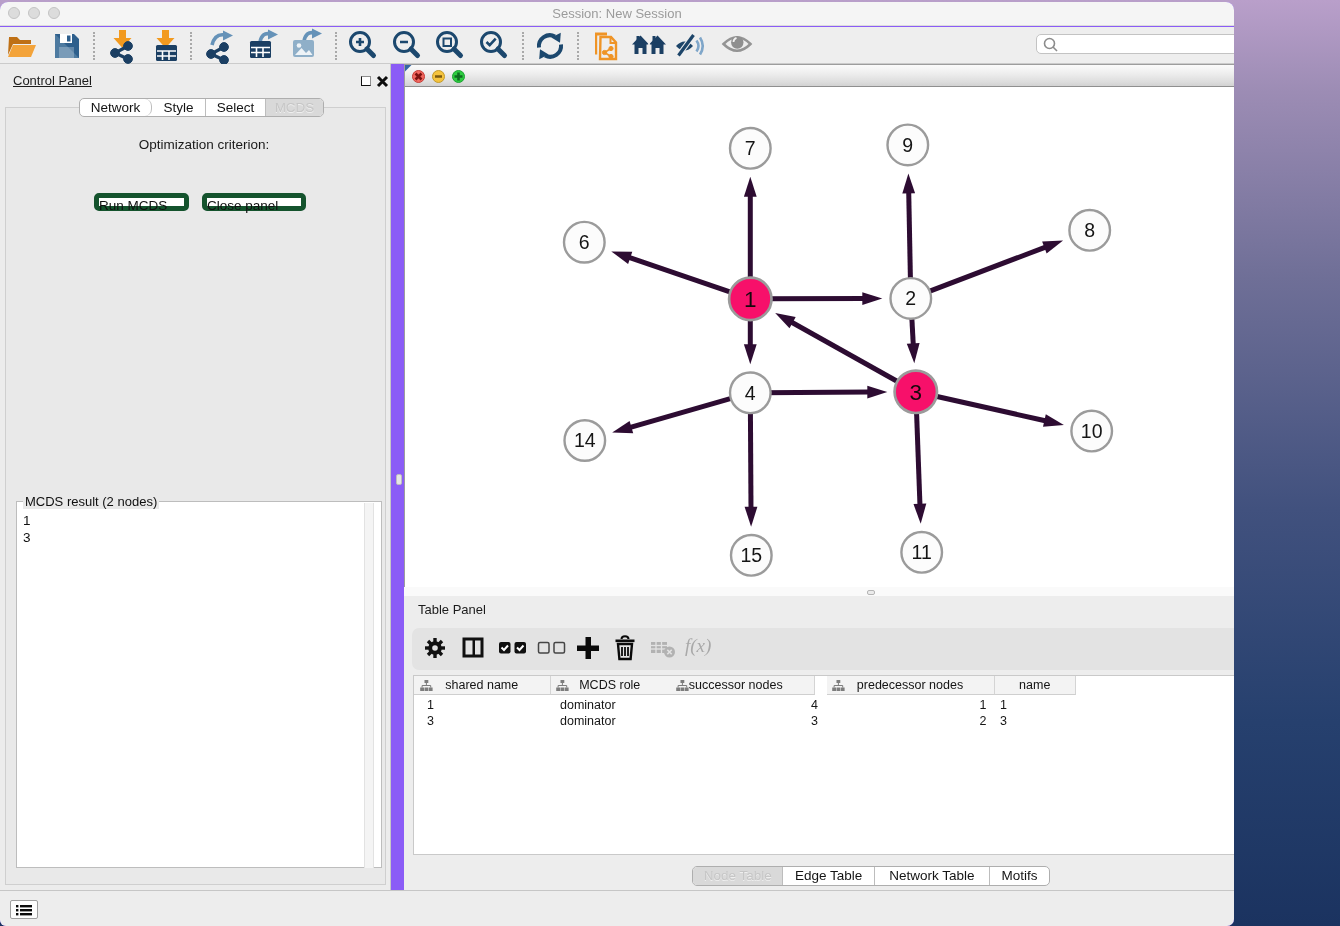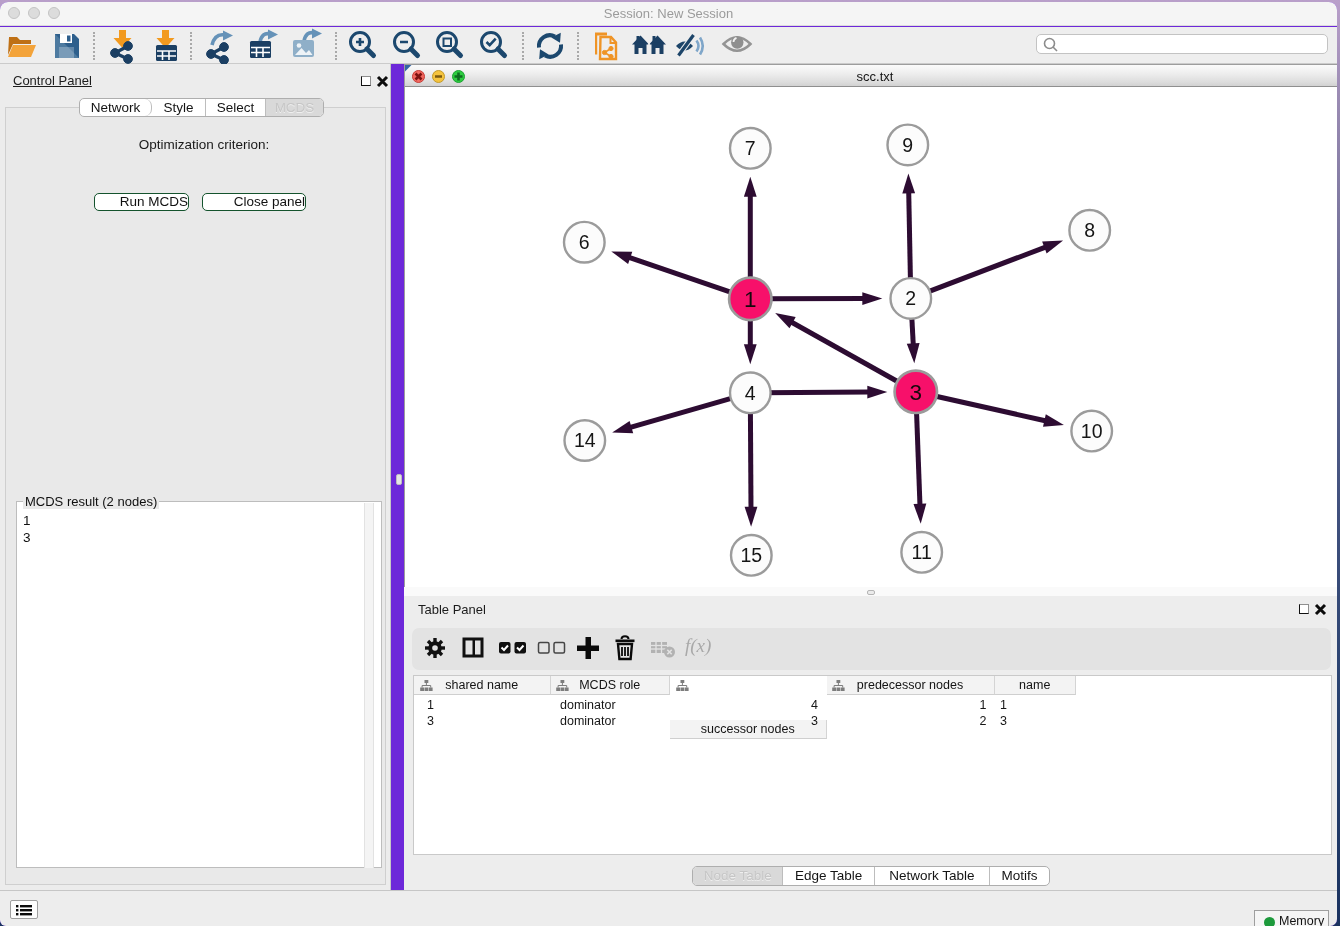--- a/index.html
+++ b/index.html
@@ -1,20 +1,20 @@
 <!DOCTYPE html>
 <html><head>
 <meta charset="utf-8">
 <style>
   * { margin:0; padding:0; box-sizing:border-box; }
   html,body { width:1340px; height:926px; overflow:hidden; }
   body { font-family:"Liberation Sans", sans-serif; }
   body { background: linear-gradient(180deg,#b99fca 0%,#9c8cb4 10%,#6f6f97 30%,#41517e 55%,#26406e 78%,#1b3360 100%); }
-  #win { position:absolute; left:0; top:2px; width:1337px; height:924px;
-    background:#6d28d9; border-radius:8px 8px 7px 6px; overflow:hidden; }
+  #win { position:absolute; left:0; top:2px; width:1234px; height:924px;
+    background:#8b5cf6; border-radius:8px 8px 7px 6px; overflow:hidden; }
   .abs { position:absolute; }
   
   #titlebar { position:absolute; left:0; top:0; width:100%; height:24px;
     background:#f5f5f5; border-bottom:1px solid #dcdcdc; }
   .tl-circle { position:absolute; top:5px; width:12px; height:12px; border-radius:50%;
     background:#dcdcdc; border:1px solid #c3c3c3; }
   #wintitle { position:absolute; top:4px; width:100%; text-align:center;
     font-size:13px; color:#9b9b9b; }
   
   #toolbar { position:absolute; left:0; top:25px; width:100%; height:37px;
@@ -37,22 +37,22 @@
     border-right:1px solid #bdbdbd; display:flex; align-items:center; justify-content:center; }
   .seg div:last-child { border-right:none; }
   .seg div.sel { background:#d9d9d9; color:#c6c6c6; text-shadow:0 1px 0 #efefef; }
   #cp-content { position:absolute; left:5px; top:43px; width:381px; height:778px;
     background:#e9e9e9; border:1px solid #cfcfcf; }
   #optlabel { position:absolute; left:9px; top:73px; width:100%; text-align:center;
     font-size:13.5px; color:#1a1a1a; }
   #combo { position:absolute; left:43px; top:95px; width:310px; height:21px; background:#fff;
     border:1px solid #b4b4b4; border-radius:5px; font-size:13.5px; color:#111;
     line-height:19px; padding-left:14px; }
-  .btn { position:absolute; height:18px; background:#fff; border:1px solid #14532d;
-    border-radius:5px; font-size:13.5px; color:#111; text-align:right; line-height:16px; }
+  .btn { position:absolute; height:18px; background:#fff; border:5px solid #14532d;
+    border-radius:5px; font-size:13.5px; color:#111; text-align:left; line-height:16px; }
   #fieldset { position:absolute; left:16px; top:437px; width:366px; height:367px;
     background:#fff; border:1px solid #bdbdbd; }
   #fslegend { position:absolute; left:6px; top:-8px; background:#e9e9e9;
     font-size:13px; color:#101010; padding:0 2px; }
   #fstext { position:absolute; left:6px; top:11px; font-size:13.5px; color:#101010; line-height:16.5px; }
   #fsscroll { position:absolute; right:7px; top:1px; width:10px; height:365px;
     background:#f4f4f4; border-left:1px solid #e2e2e2; border-right:1px solid #e2e2e2; }
   
   #netwin { position:absolute; left:404px; top:62px; width:933px; height:523px;
     border:1px solid #9d9d9d; border-right:none; background:#fff; }
@@ -265,21 +265,20 @@
           <path d="M3.5,3.5 L9.5,9.5 M9.5,3.5 L3.5,9.5" stroke="#7c1210" stroke-width="2.6"></path>
         </svg>
       <div class="mac" style="left:27px;background:#f5c33d;border:1px solid #c29a2a;"></div>
       <svg class="abs" style="left:27px;top:4.5px" width="13" height="13">
           <line x1="3" y1="6.5" x2="10" y2="6.5" stroke="#7a5a10" stroke-width="2.6"></line>
         </svg>
       <div class="mac" style="left:47px;background:#2ecc40;border:1px solid #1da133;"></div>
       <svg class="abs" style="left:47px;top:4.5px" width="13" height="13">
           <path d="M6.5,2.5 L6.5,10.5 M2.5,6.5 L10.5,6.5" stroke="#0e6b20" stroke-width="2.6"></path>
         </svg>
-      <div id="nettitletext">scc.txt</div>
     </div>
     <svg class="abs" style="left:0px;top:0px" width="7" height="7">
         <path d="M0,0 L6.5,0 L0,6.5 Z" fill="#3465a4"></path>
       </svg>
     <div id="canvas">
       <svg width="932" height="499" font-family="&quot;Liberation Sans&quot;, sans-serif">
 <line x1="345.3" y1="210.9" x2="345.3" y2="106.8" stroke="#2d0c32" stroke-width="5"></line>
 <polygon points="345.3,88.8 351.7,108.8 338.9,108.8" fill="#2d0c32"></polygon>
 <line x1="345.3" y1="210.9" x2="223.3" y2="169.2" stroke="#2d0c32" stroke-width="5"></line>
 <polygon points="206.3,163.4 227.3,163.8 223.1,175.9" fill="#2d0c32"></polygon>
@@ -389,21 +388,21 @@
         </g>
         <circle cx="21.5" cy="19" r="5.5" fill="#b2b2b2"></circle>
         <path d="M19.3,16.8 l4.4,4.4 M23.7,16.8 l-4.4,4.4" stroke="#e3e3e3" stroke-width="1.6"></path>
       </svg>
       <div style="position:absolute;left:273px;top:7px;font-family:'Liberation Serif',serif;
         font-style:italic;font-size:19px;color:#a9a9a9;">f(x)</div>
     </div>
     <div id="tablebox">
       <div class="th" style="left:0;width:136.5px;">shared name</div>
       <div class="th" style="left:136.5px;width:119.5px;">MCDS role</div>
-      <div class="th" style="left:256px;width:156.5px;margin-top:44px;">successor nodes</div>
+      <div class="th" style="left:244px;width:156.5px;">successor nodes</div>
       <div class="th" style="left:412.5px;width:168px;">predecessor nodes</div>
       <div class="th" style="left:580.5px;width:81.5px;text-align:center;">name</div>
       <svg class="abs" style="left:6px;top:4px" width="13" height="12">
           <g fill="#7d7d7d">
             <rect x="4.5" y="0" width="3.8" height="3"></rect>
             <rect x="0.2" y="7.5" width="3.8" height="3.5"></rect>
             <rect x="4.5" y="7.5" width="3.8" height="3.5"></rect>
             <rect x="8.8" y="7.5" width="3.8" height="3.5"></rect>
           </g>
           <g stroke="#7d7d7d" stroke-width="1">

